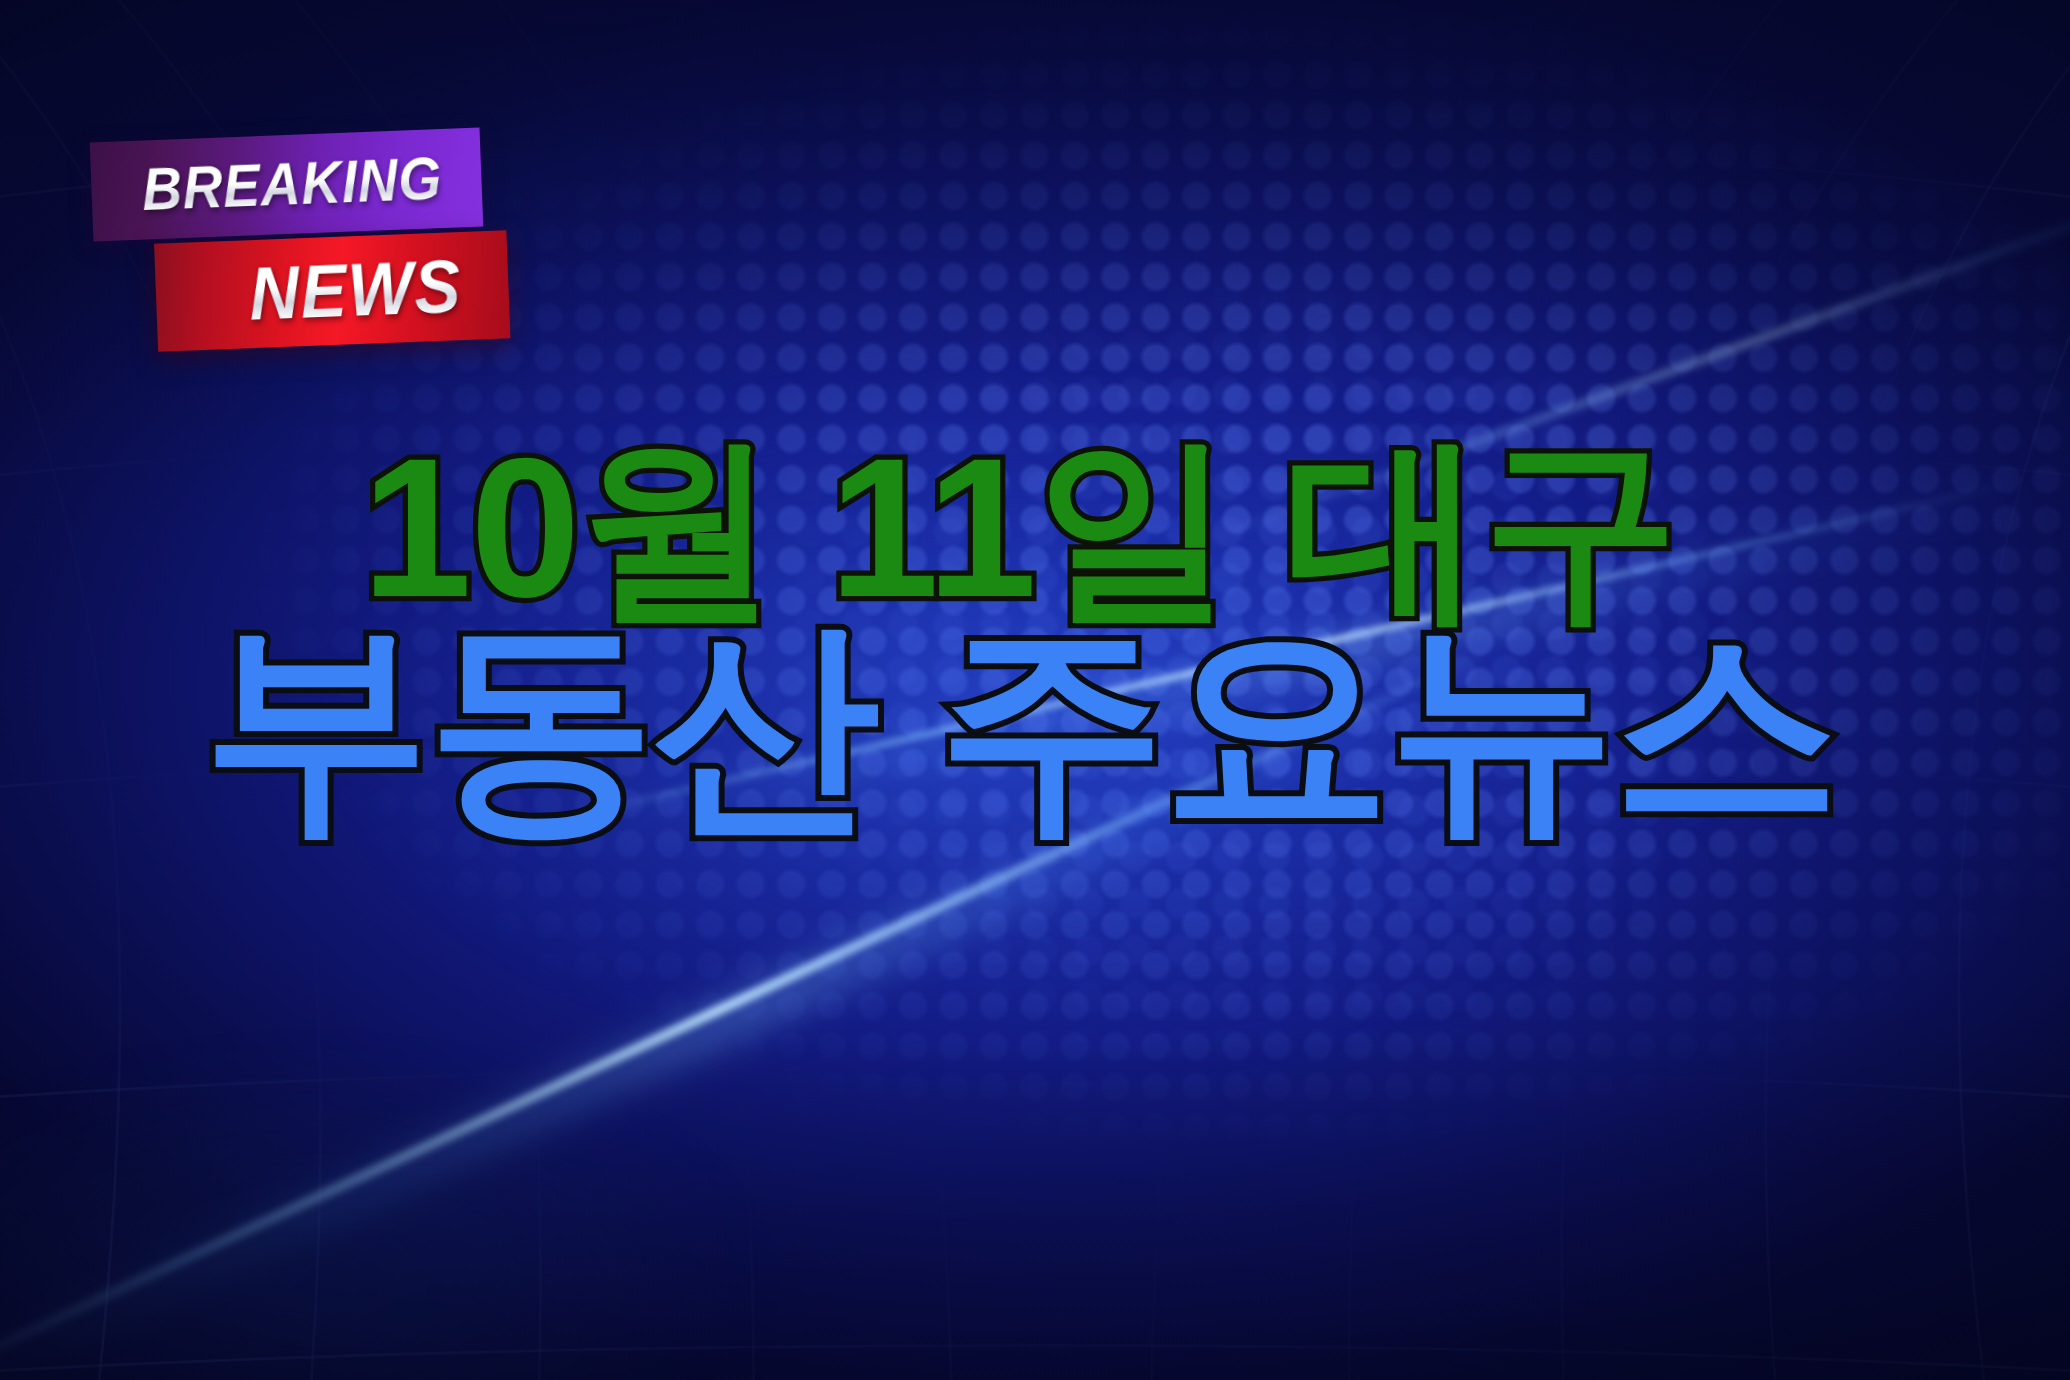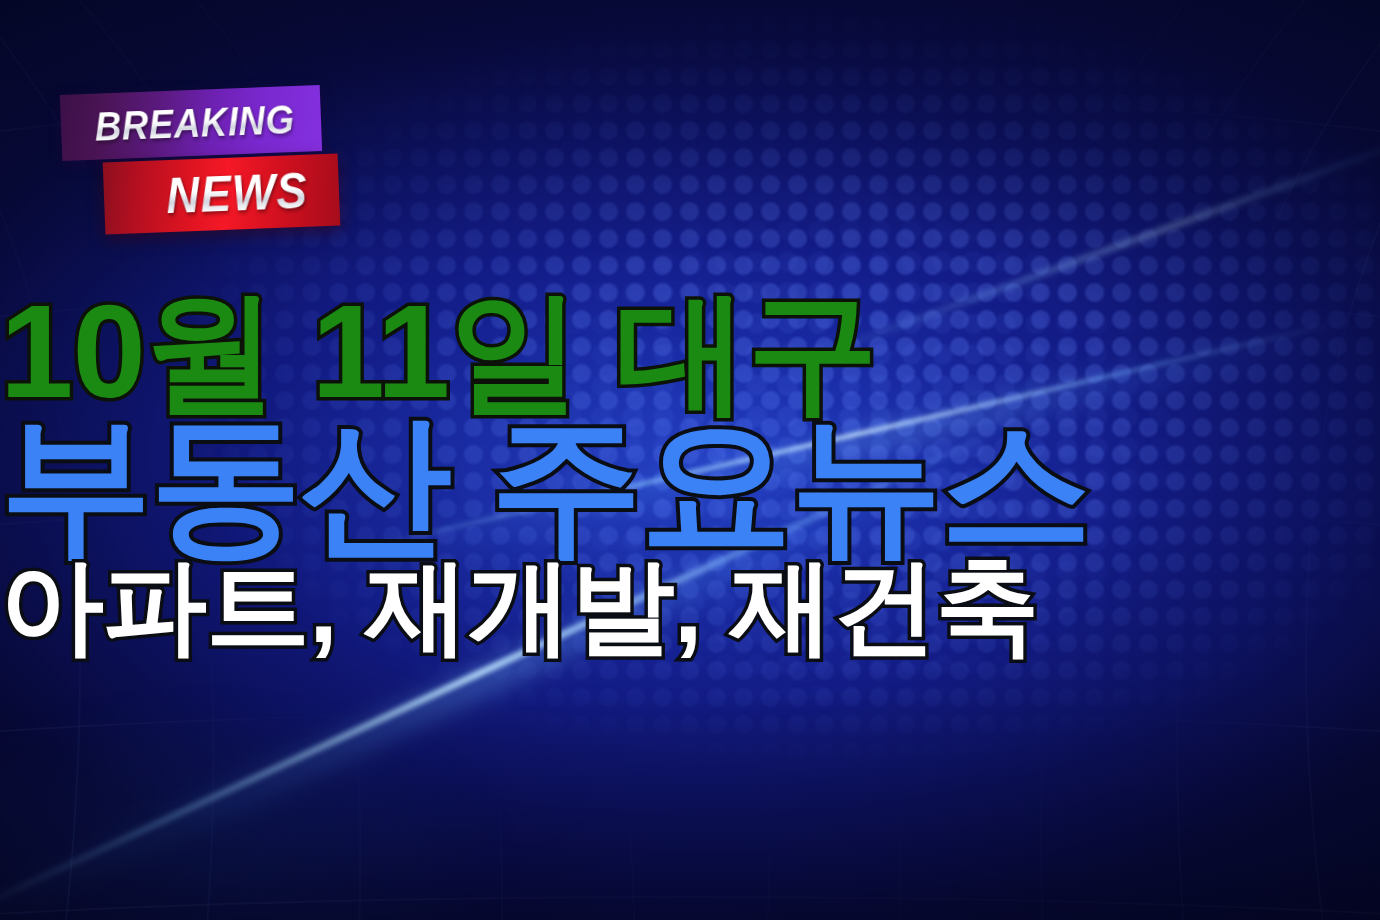--- a/index.html
+++ b/index.html
@@ -254,21 +254,21 @@
   }
   .badge-text-breaking { font-size: 40px; }
   .badge-text-news { font-size: 50px; letter-spacing: 1px; }
 
   
   .headline {
     position: absolute;
     left: 0;
     top: 286px;
     width: 1360px;
-    text-align: left;
+    text-align: center;
     font-family: "Liberation Sans", "DejaVu Sans", sans-serif;
   }
   .line {
     white-space: nowrap;
     font-weight: 700;
     line-height: 1.0;
   }
   .line-1 {
     font-size: 132px;
     color: #1b8a12;
@@ -363,16 +363,15 @@
       <span class="badge-text badge-text-breaking">BREAKING</span>
     </div>
     <div class="badge-bar badge-bar-news">
       <span class="badge-text badge-text-news">NEWS</span>
     </div>
   </div>
 
   <div class="headline">
     <div class="line line-1">10월 11일 대구</div>
     <div class="line line-2">부동산 주요뉴스</div>
-    <div class="line line-3">아파트, 재개발, 재건축</div>
   </div>
 
 </div>
 
 </body></html>

